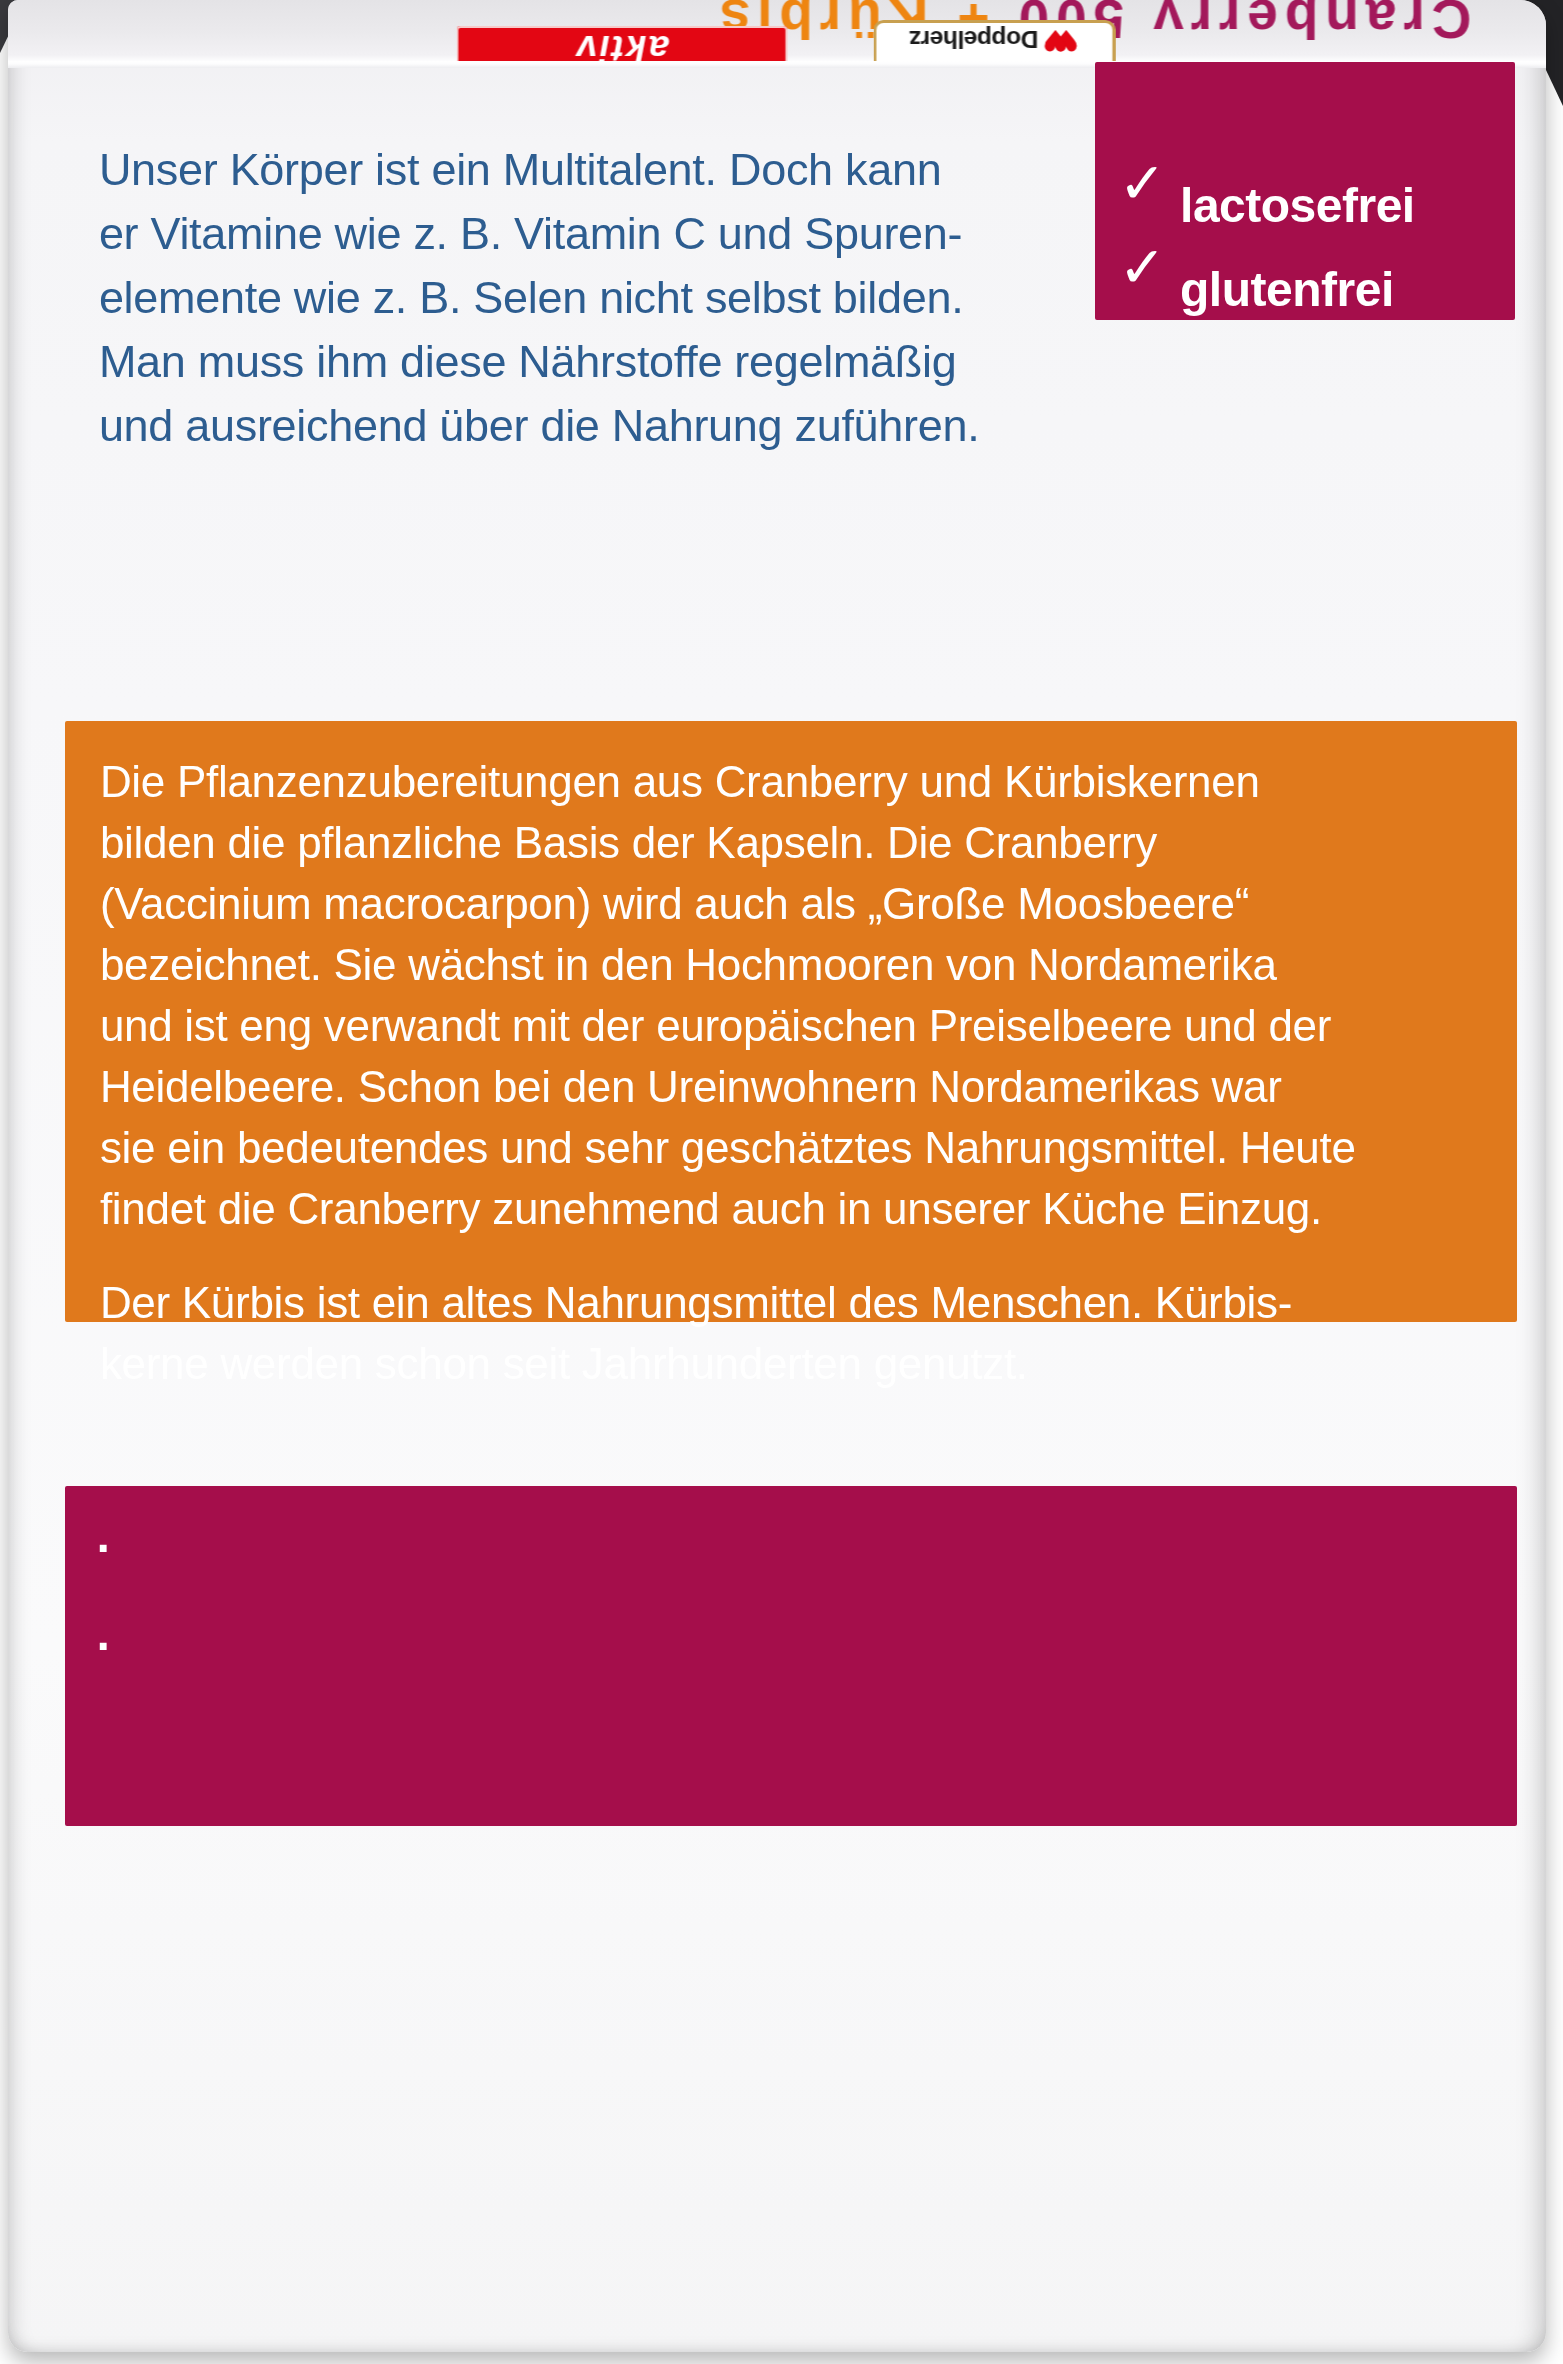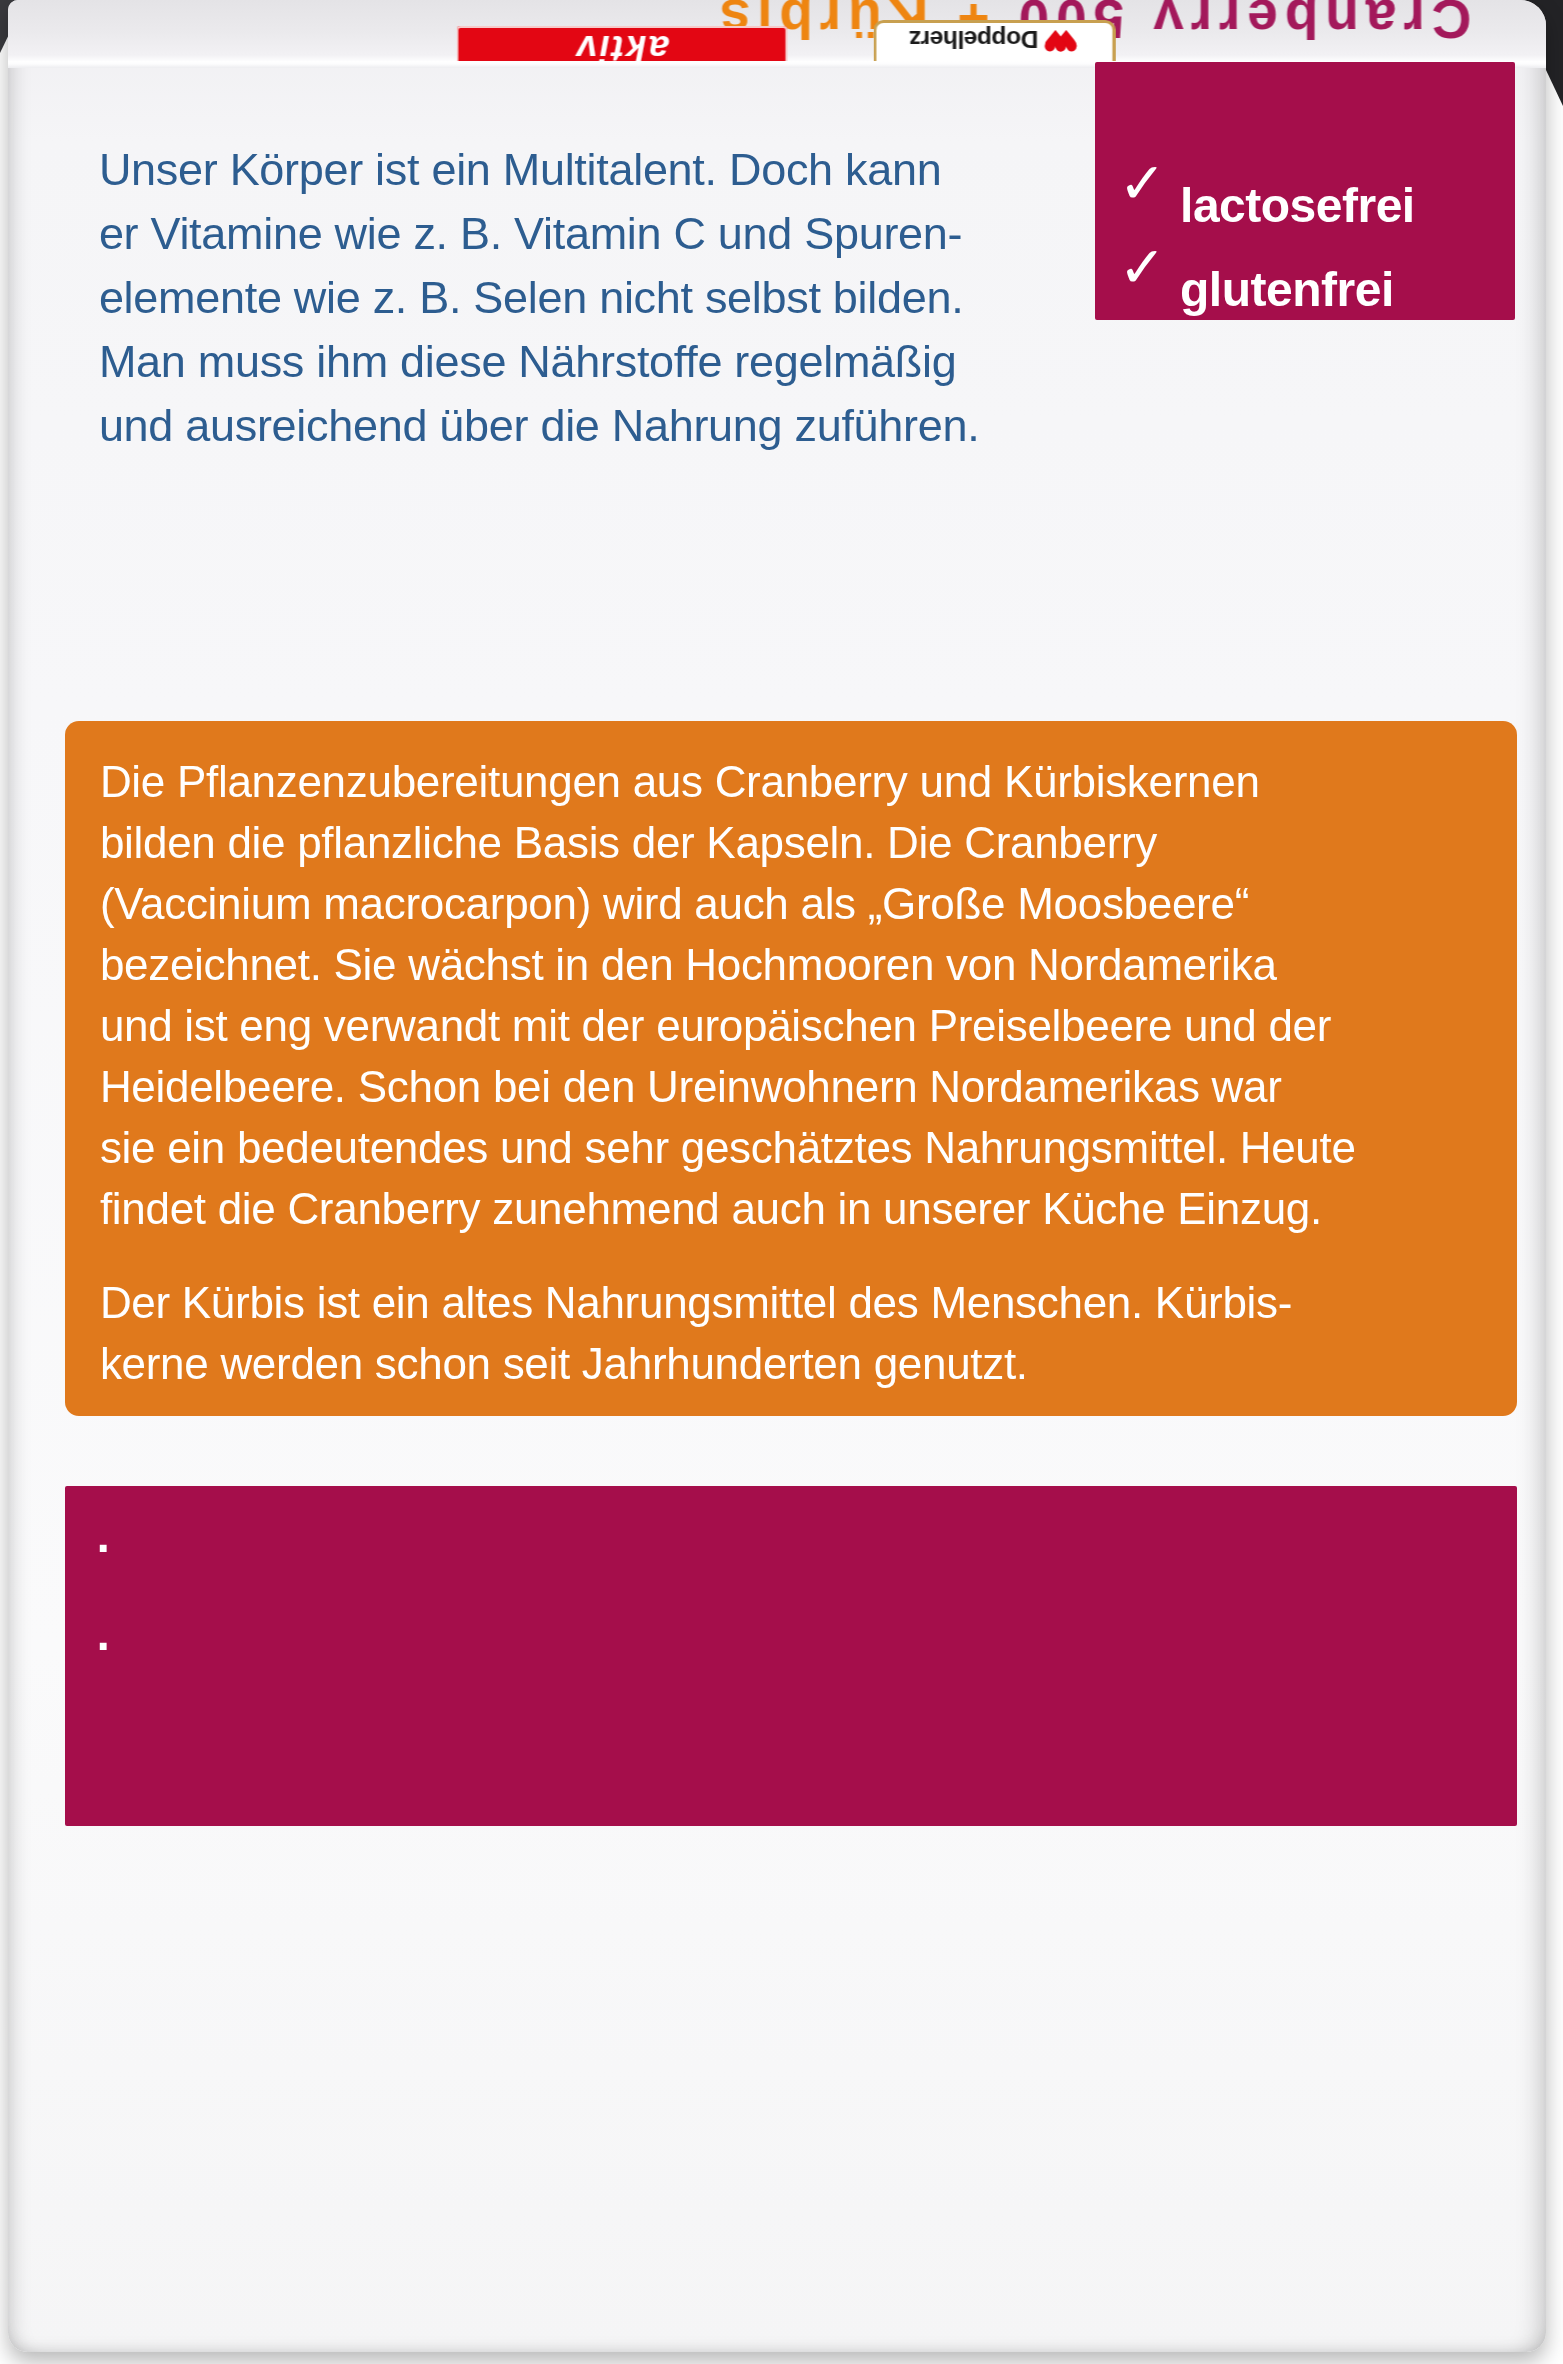--- a/index.html
+++ b/index.html
@@ -127,23 +127,23 @@
     color: #2d5d90;
     font-size: 45px; line-height: 64px;
     letter-spacing: -0.3px;
     white-space: pre-line;
   }
   .para-intro   { left: 91px; top: 138px; width: 985px; }
   .para-benefit { left: 91px; top: 471px; width: 1428px; }
   
   .plant-box {
     position: absolute; left: 57px; top: 721px;
-    width: 1452px; height: 695px;
+    width: 1452px; height: 601px;
     background: #e0791c;
-    border-radius: 14px;
+    border-radius: 2px;
     padding: 29.6px 29.6px 0 35px;
     box-sizing: border-box;
   }
   .plant-box .boxtext {
     color: #ffffff;
     font-size: 44px; line-height: 61px;
     letter-spacing: -0.3px;
     white-space: pre-line;
   }
   .plant-box .boxtext + .boxtext { margin-top: 33px; }

